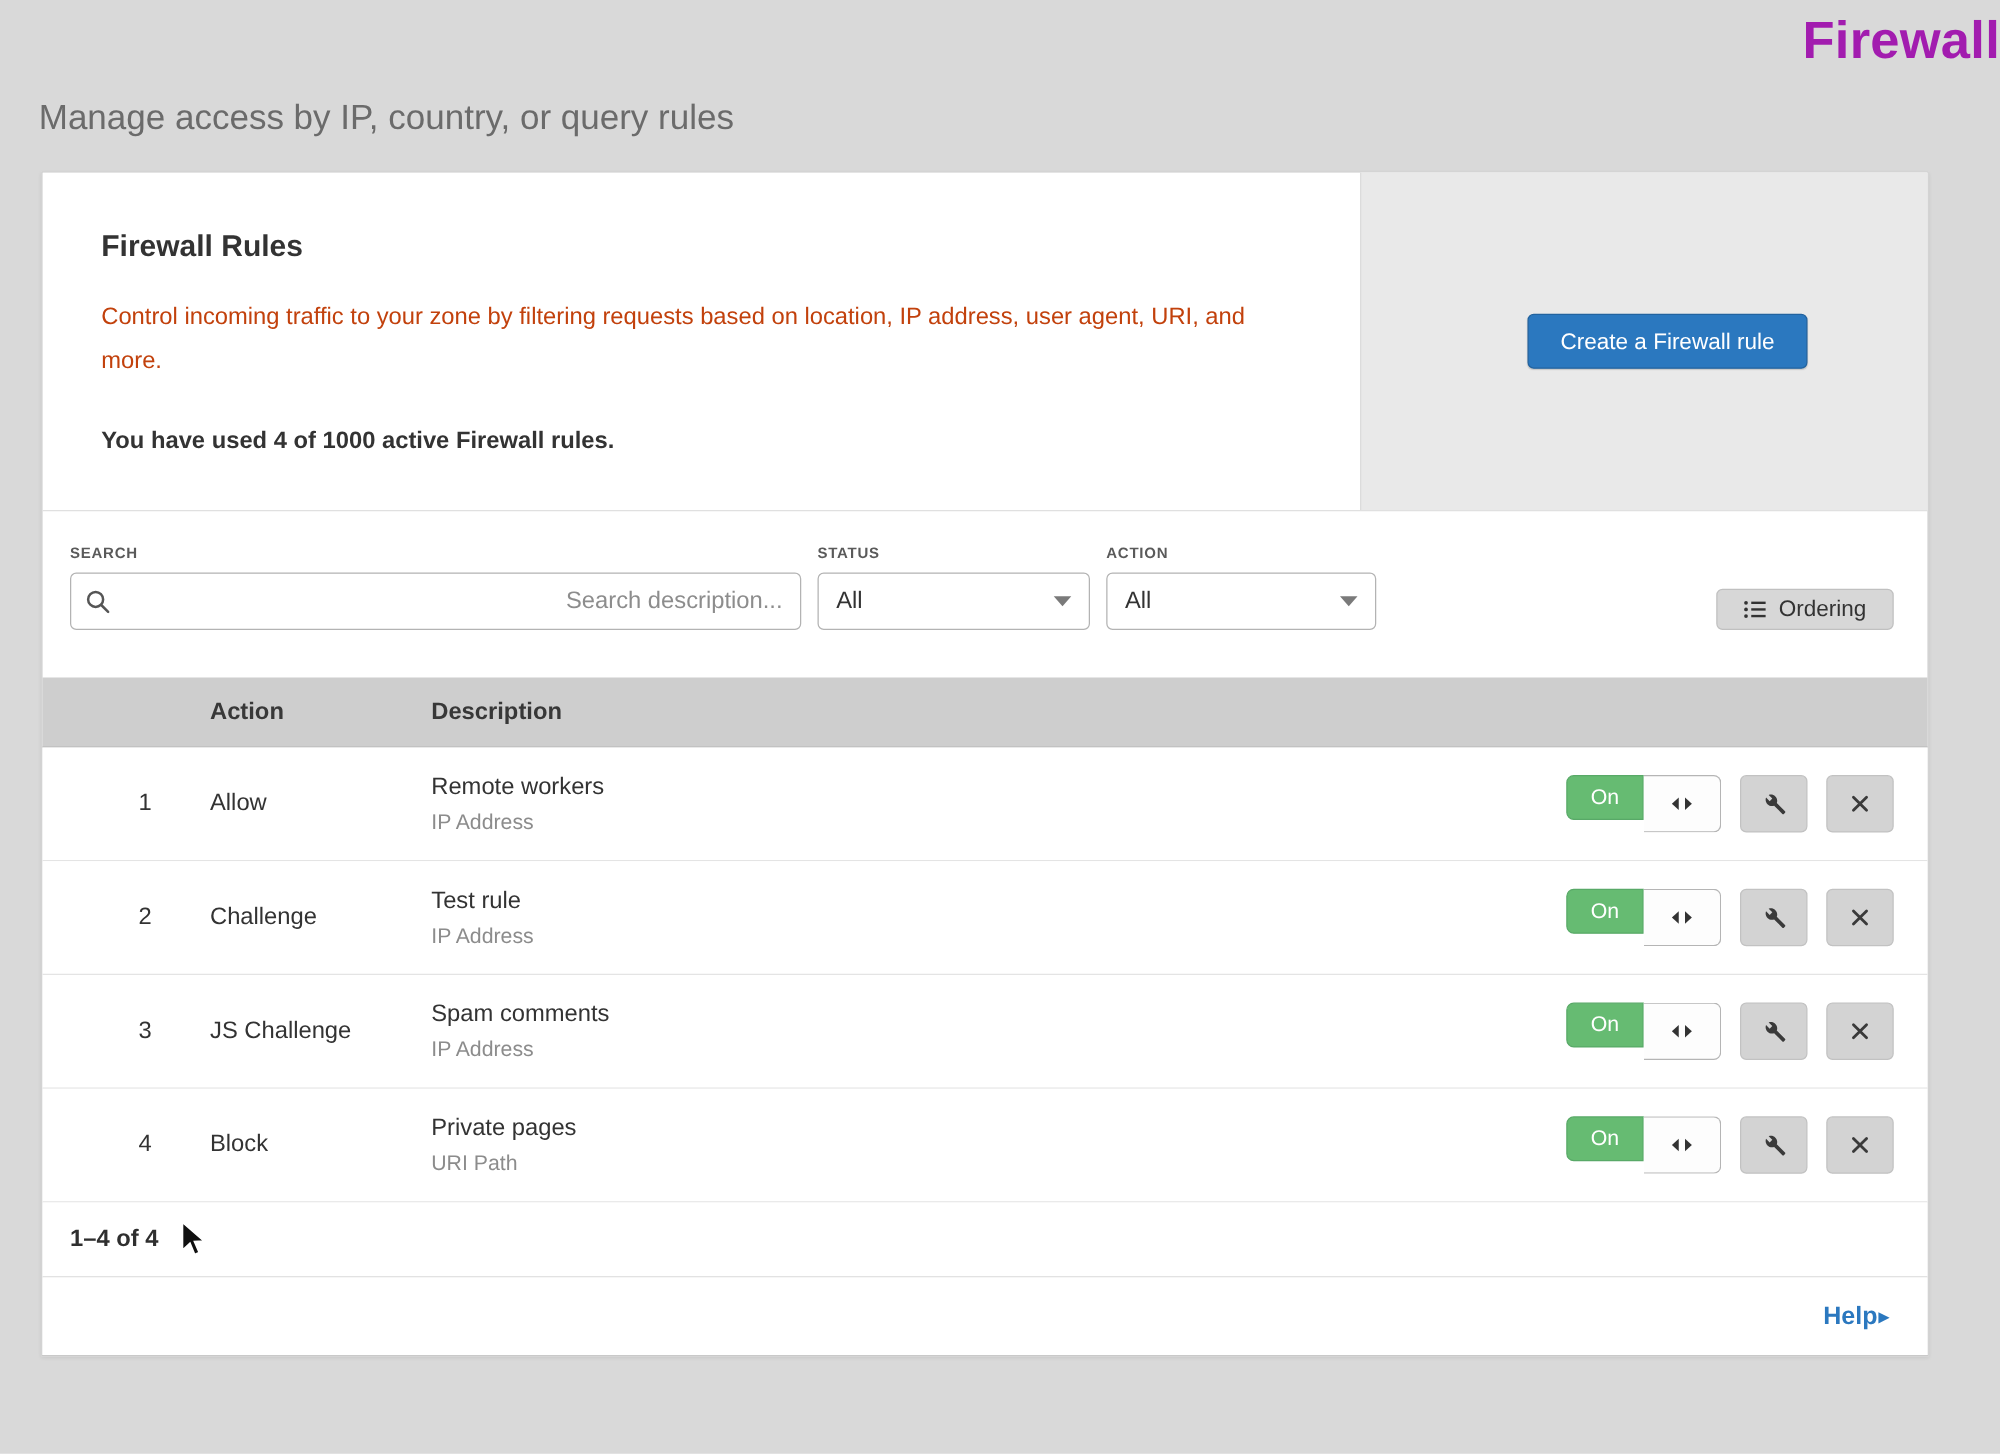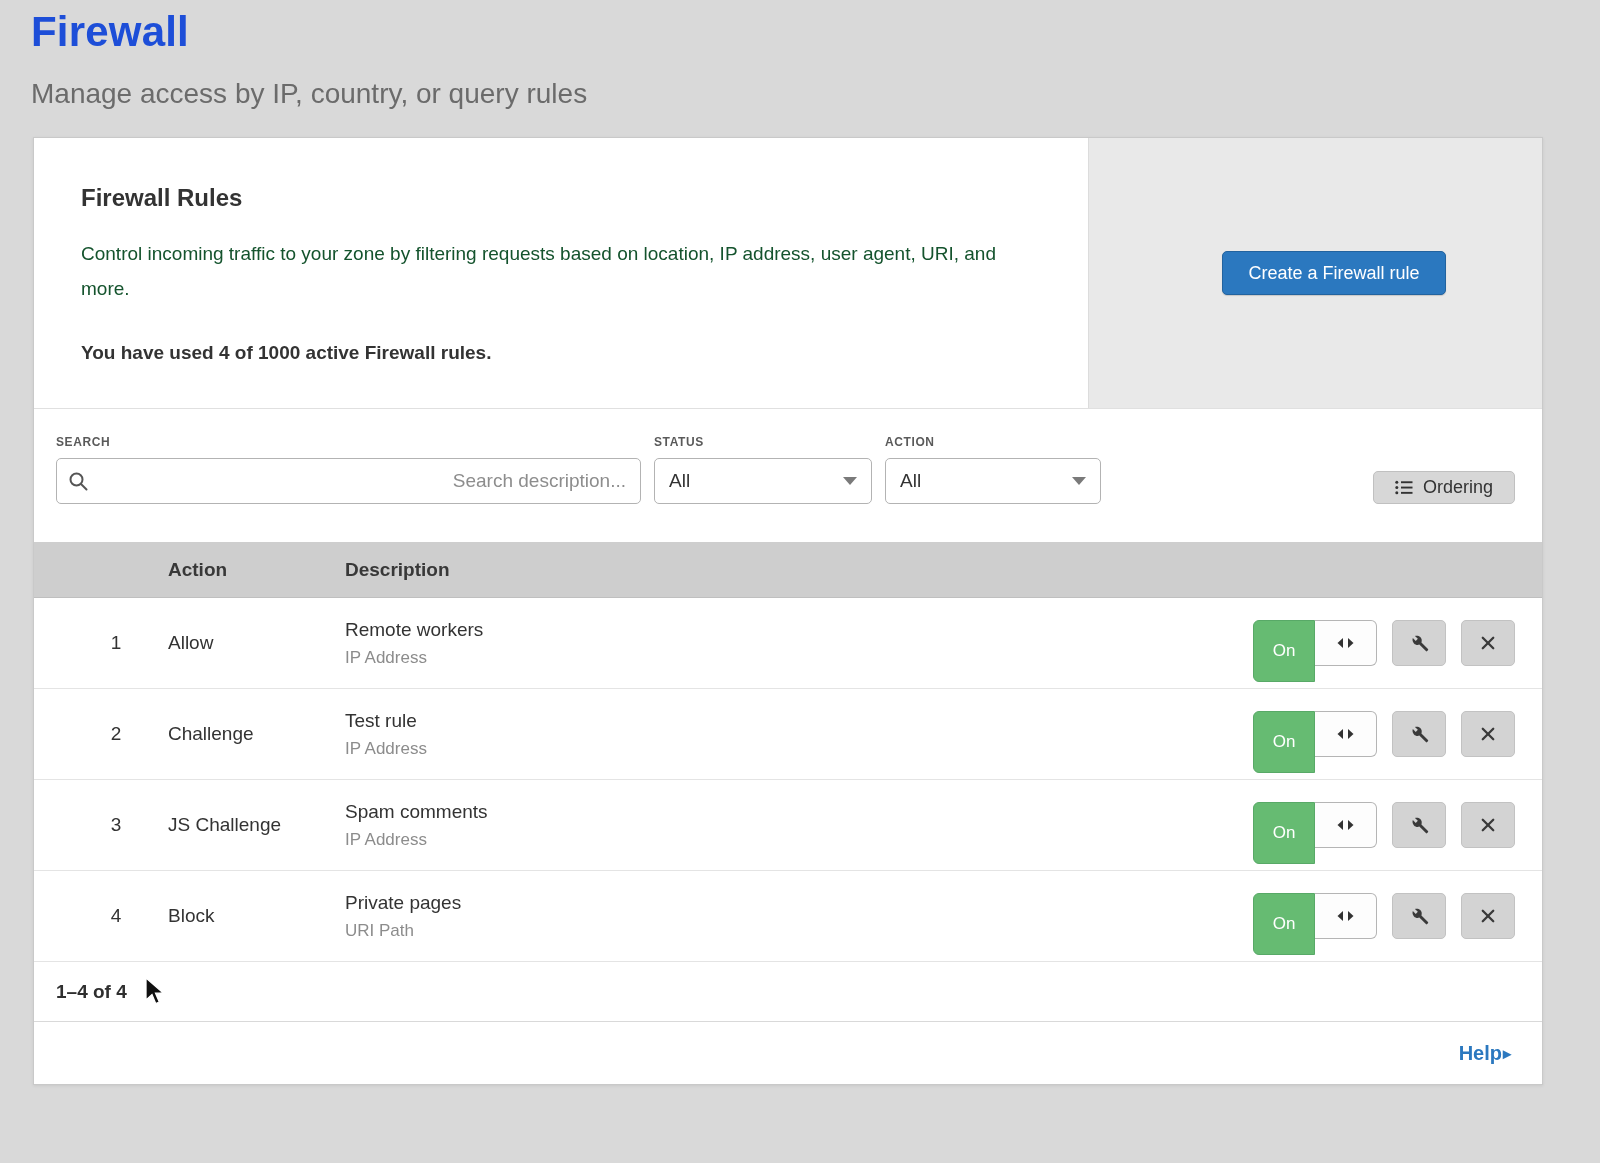--- a/index.html
+++ b/index.html
@@ -7,37 +7,37 @@
   body {
     font-family: "Liberation Sans", sans-serif;
     background: #d9d9d9;
     position: relative;
     overflow: hidden;
     color: #3a3a3a;
   }
 
   
   .page-header { padding: 8px 0 0 31px; }
-  .page-title { font-size: 42px; font-weight: 600; color: #1d4ed8; letter-spacing: 0.2px; }
+  .page-title { font-size: 42px; font-weight: 600; color: #a21caf; letter-spacing: 0.2px; text-align: right; }
   .page-subtitle { font-size: 28px; font-weight: 400; color: #6b6b6b; margin-top: 22px; }
 
   
   .card {
     width: 1510px;
     margin: 27px 0 0 33px;
     background: #ffffff;
     border: 1px solid #c9c9c9;
     box-shadow: 0 1px 3px rgba(0,0,0,0.08);
   }
 
   
   .card-top { display: flex; border-bottom: 1px solid #e0e0e0; }
   .intro { flex: 1 1 auto; padding: 46px 60px 44px 47px; max-width: 1056px; }
   .intro-title { font-size: 24px; font-weight: 700; color: #333; }
-  .intro-desc { font-size: 19px; line-height: 1.85; color: #14532d; margin-top: 24px; max-width: 950px; }
+  .intro-desc { font-size: 19px; line-height: 1.85; color: #c2410c; margin-top: 24px; max-width: 950px; }
   .intro-usage { font-size: 19px; font-weight: 700; color: #333; margin-top: 36px; }
   .cta-panel {
     flex: 0 0 454px;
     background: #e9e9e9;
     border-left: 1px solid #dcdcdc;
     display: flex; align-items: center; justify-content: center;
   }
   .btn-primary {
     background: #2b78bf;
     border: 1px solid #22639f;
@@ -143,21 +143,21 @@
   .c-pri { text-align: center; padding-left: 30px; font-size: 19px; color: #333; }
   .c-act { font-size: 19px; color: #333; }
   .desc-main { font-size: 19px; color: #333; }
   .desc-sub { font-size: 17px; color: #8c8c8c; margin-top: 7px; }
   .c-controls {
     display: flex; align-items: center; justify-content: flex-end;
     gap: 15px; padding-right: 27px;
   }
   .toggle { display: flex; height: 46px; cursor: pointer; }
   .toggle-on {
-    width: 62px; height: 62px;
+    width: 62px; height: 36px;
     background: #66bb72;
     border: 1px solid #58a967;
     border-radius: 6px 0 0 6px;
     color: #fff; font-size: 17px;
     display: flex; align-items: center; justify-content: center;
   }
   .toggle-handle {
     width: 62px; height: 46px;
     background: #fdfdfd;
     border: 1px solid #b5b5b5;

